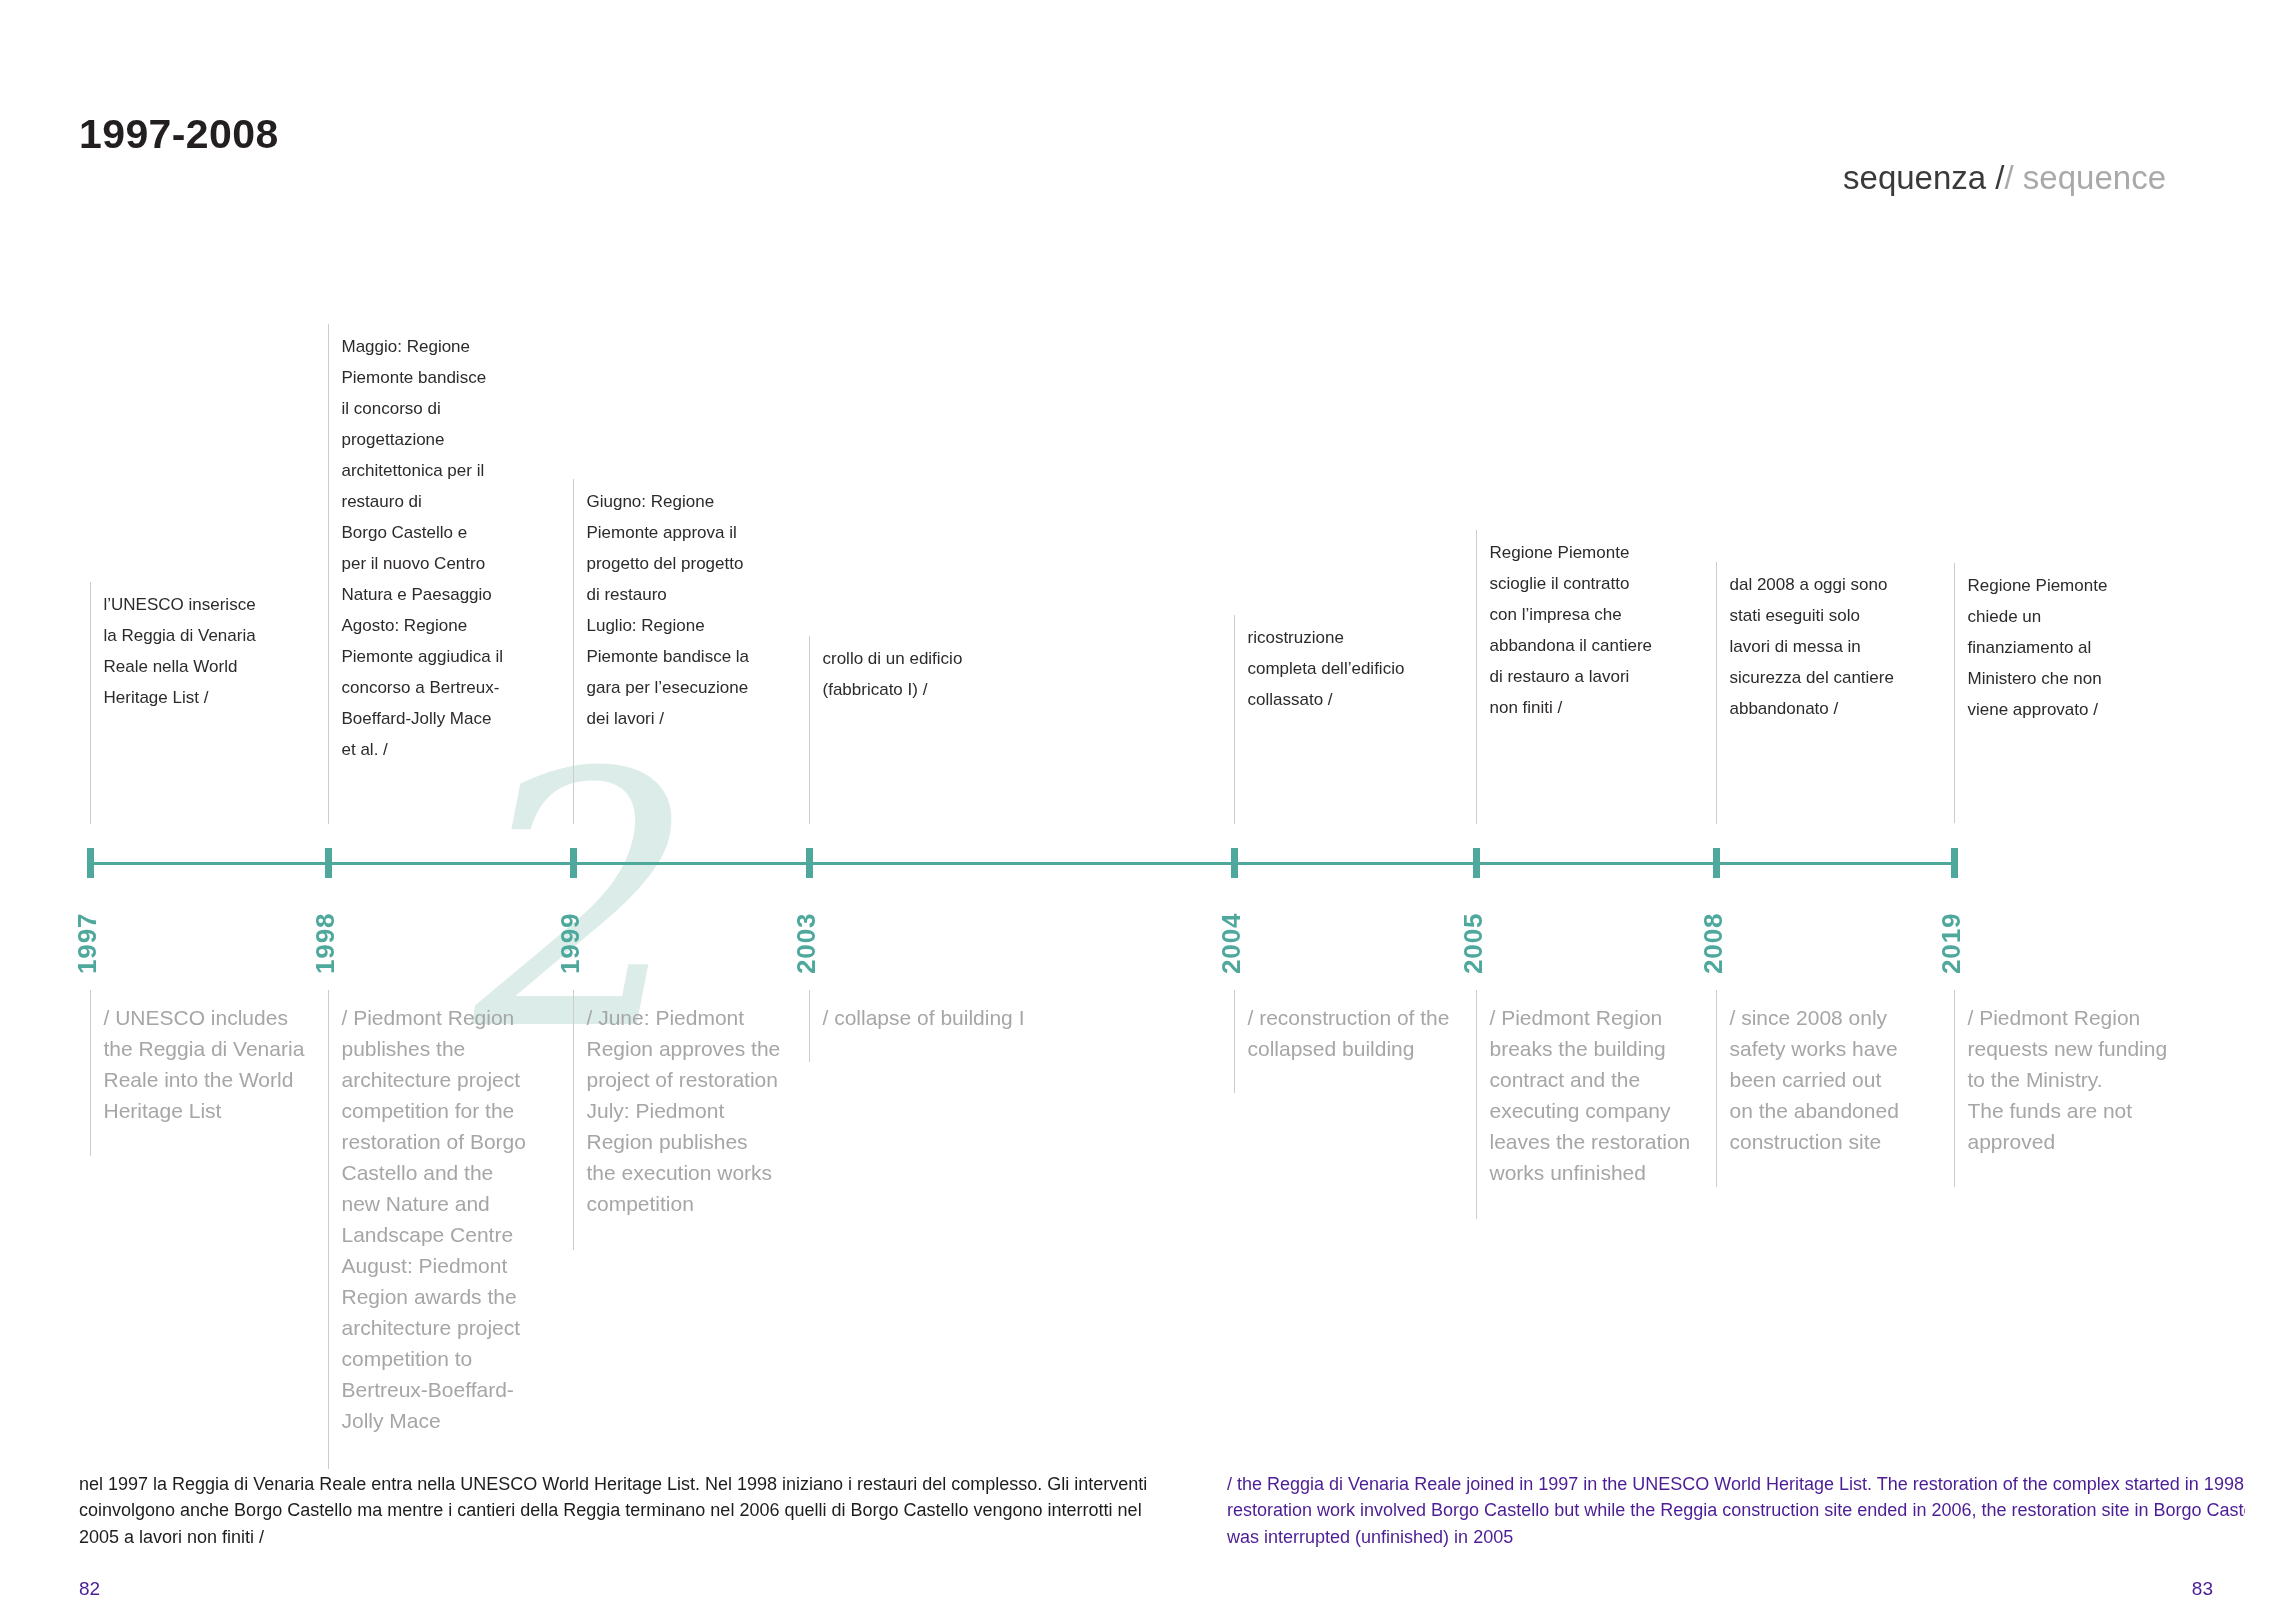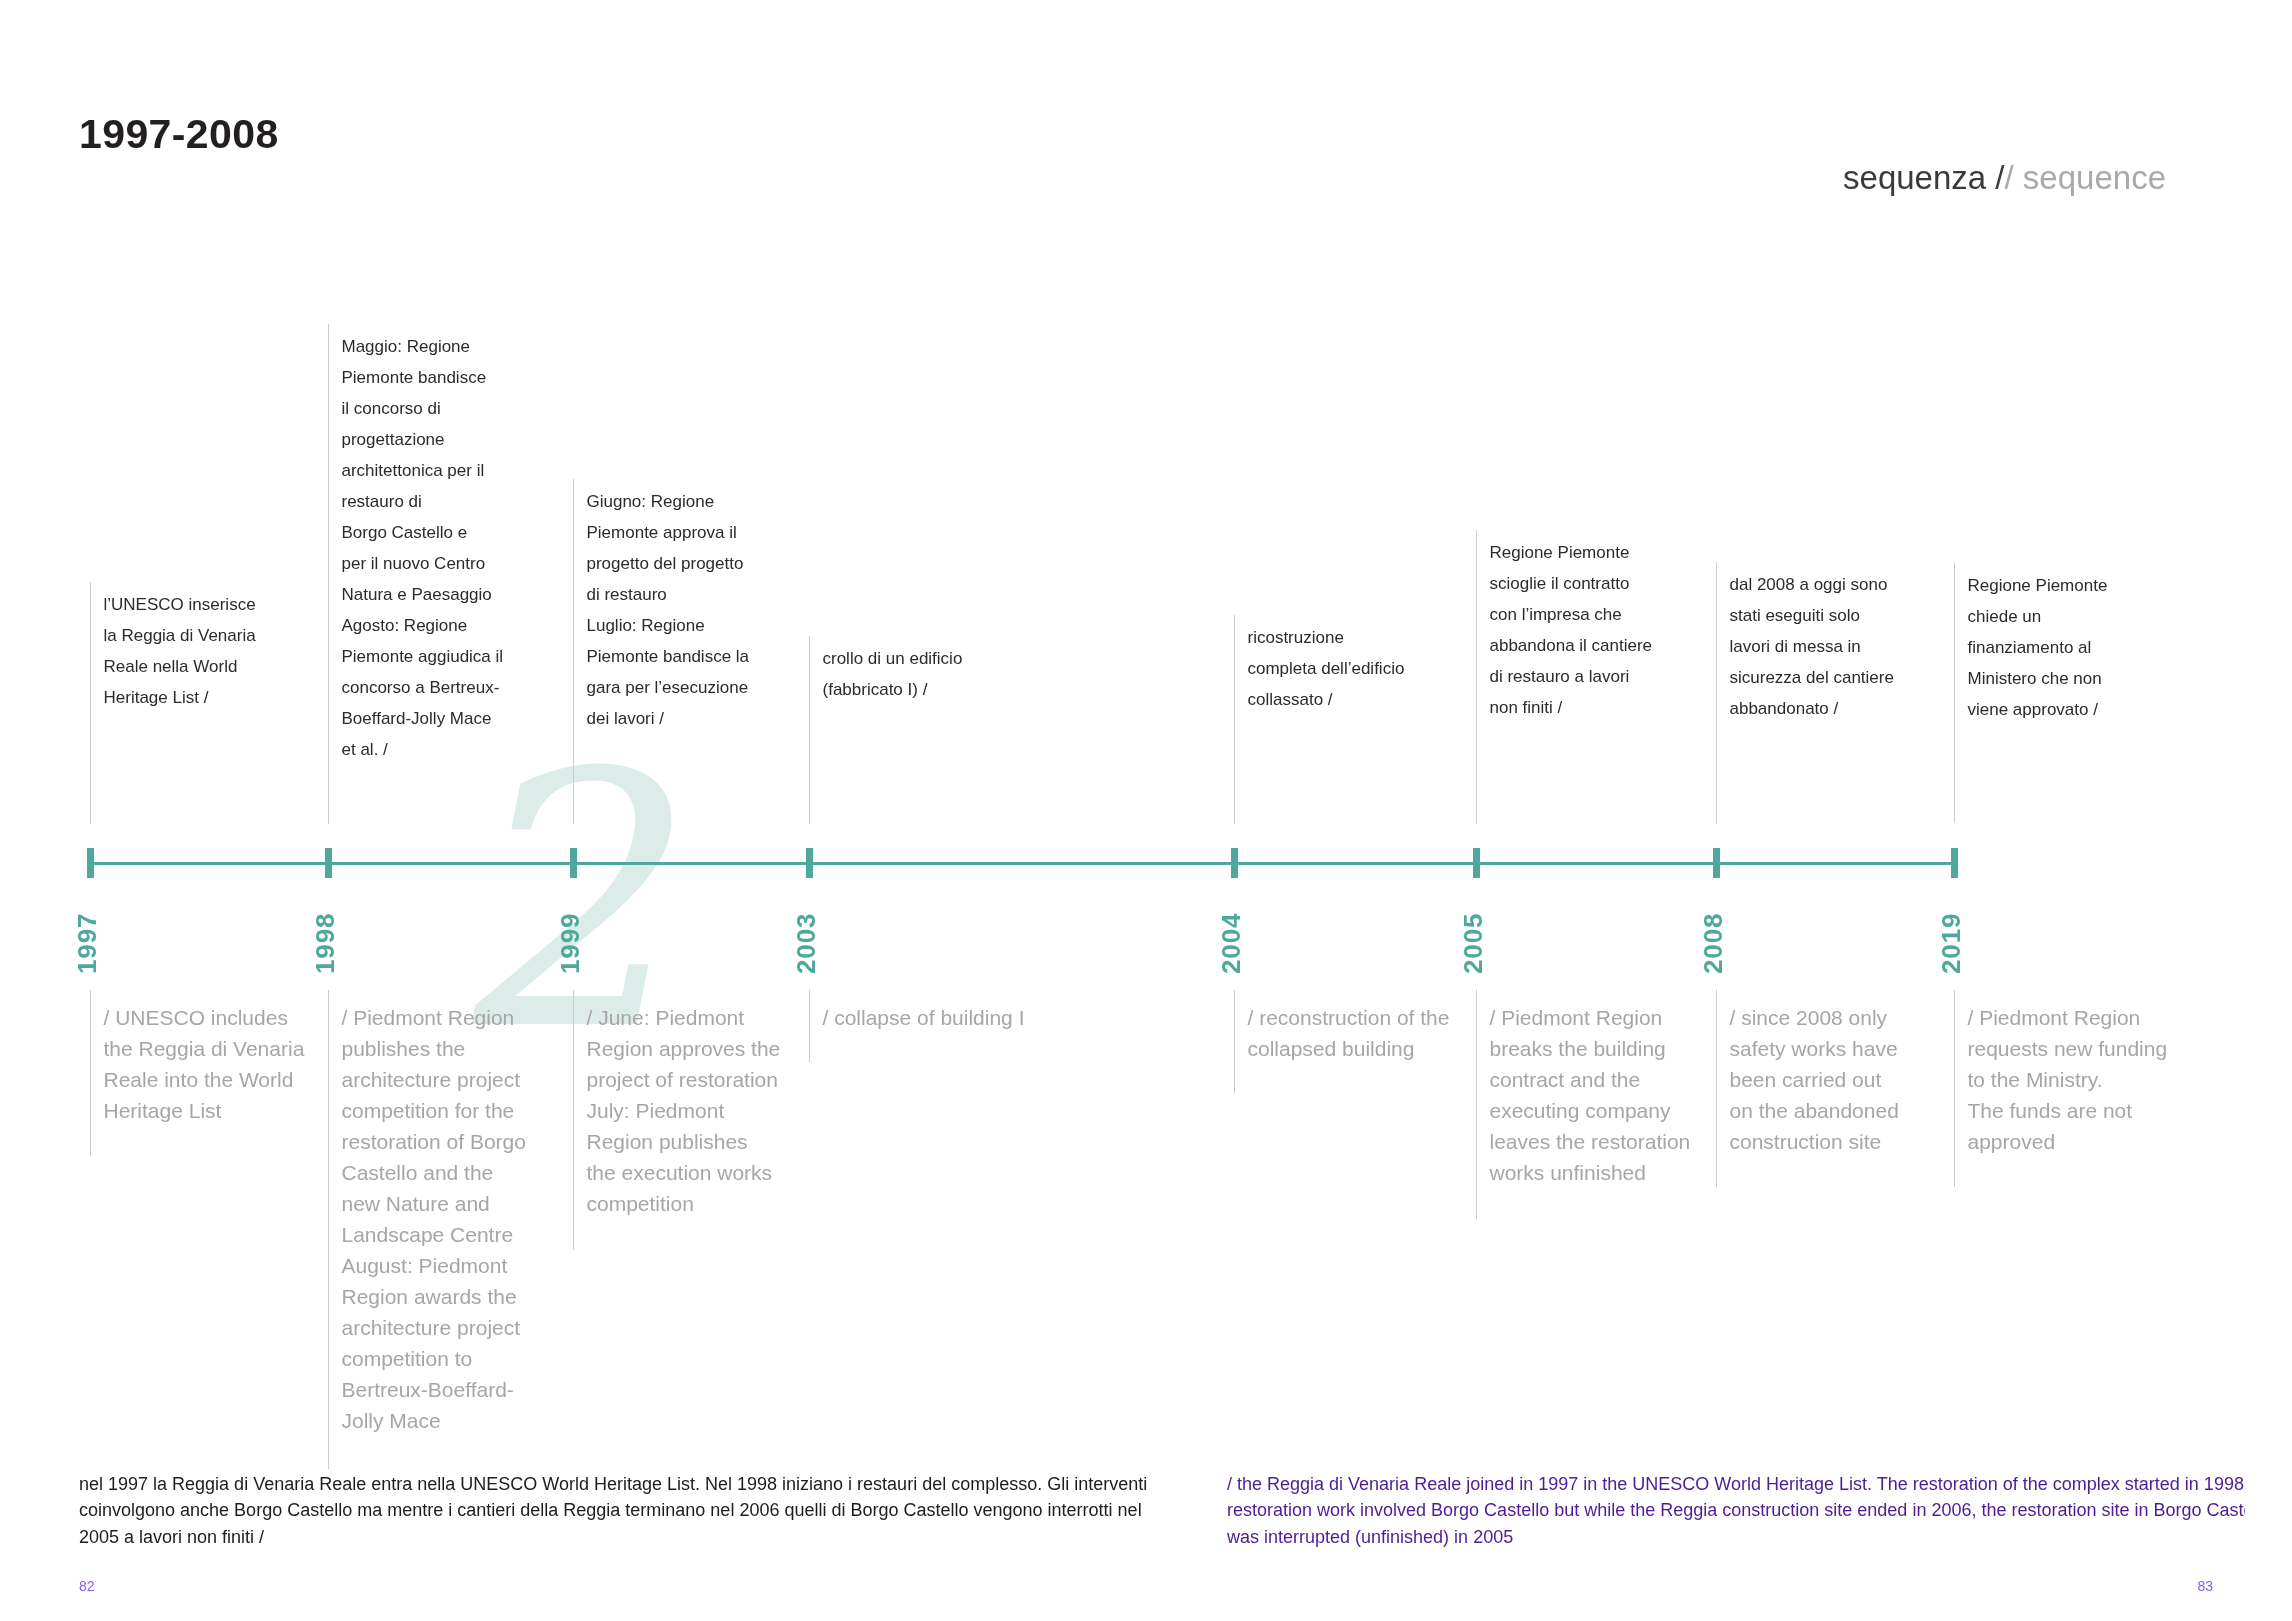--- a/index.html
+++ b/index.html
@@ -56,21 +56,21 @@
     white-space:pre;z-index:1;
   }
   .footer-par{
     position:absolute;top:1471px;
     font-size:18px;line-height:26.4px;
     white-space:pre;z-index:1;
   }
   .footer-it{left:79px;color:#1d1d1d;}
   .footer-en{left:1227px;color:#4c1d95;}
   .pageno{
-    position:absolute;top:1578px;font-size:14px;color:#8b5cf6;z-index:1;
+    position:absolute;top:1578px;font-size:19px;color:#4c1d95;z-index:1;
   }
   .pageno.left{left:79px;}
   .pageno.right{left:2149px;width:64px;text-align:right;}
 </style>
 </head>
 <body>
 
 <div class="canvas">
 
   <div class="page-title">1997-2008</div>

